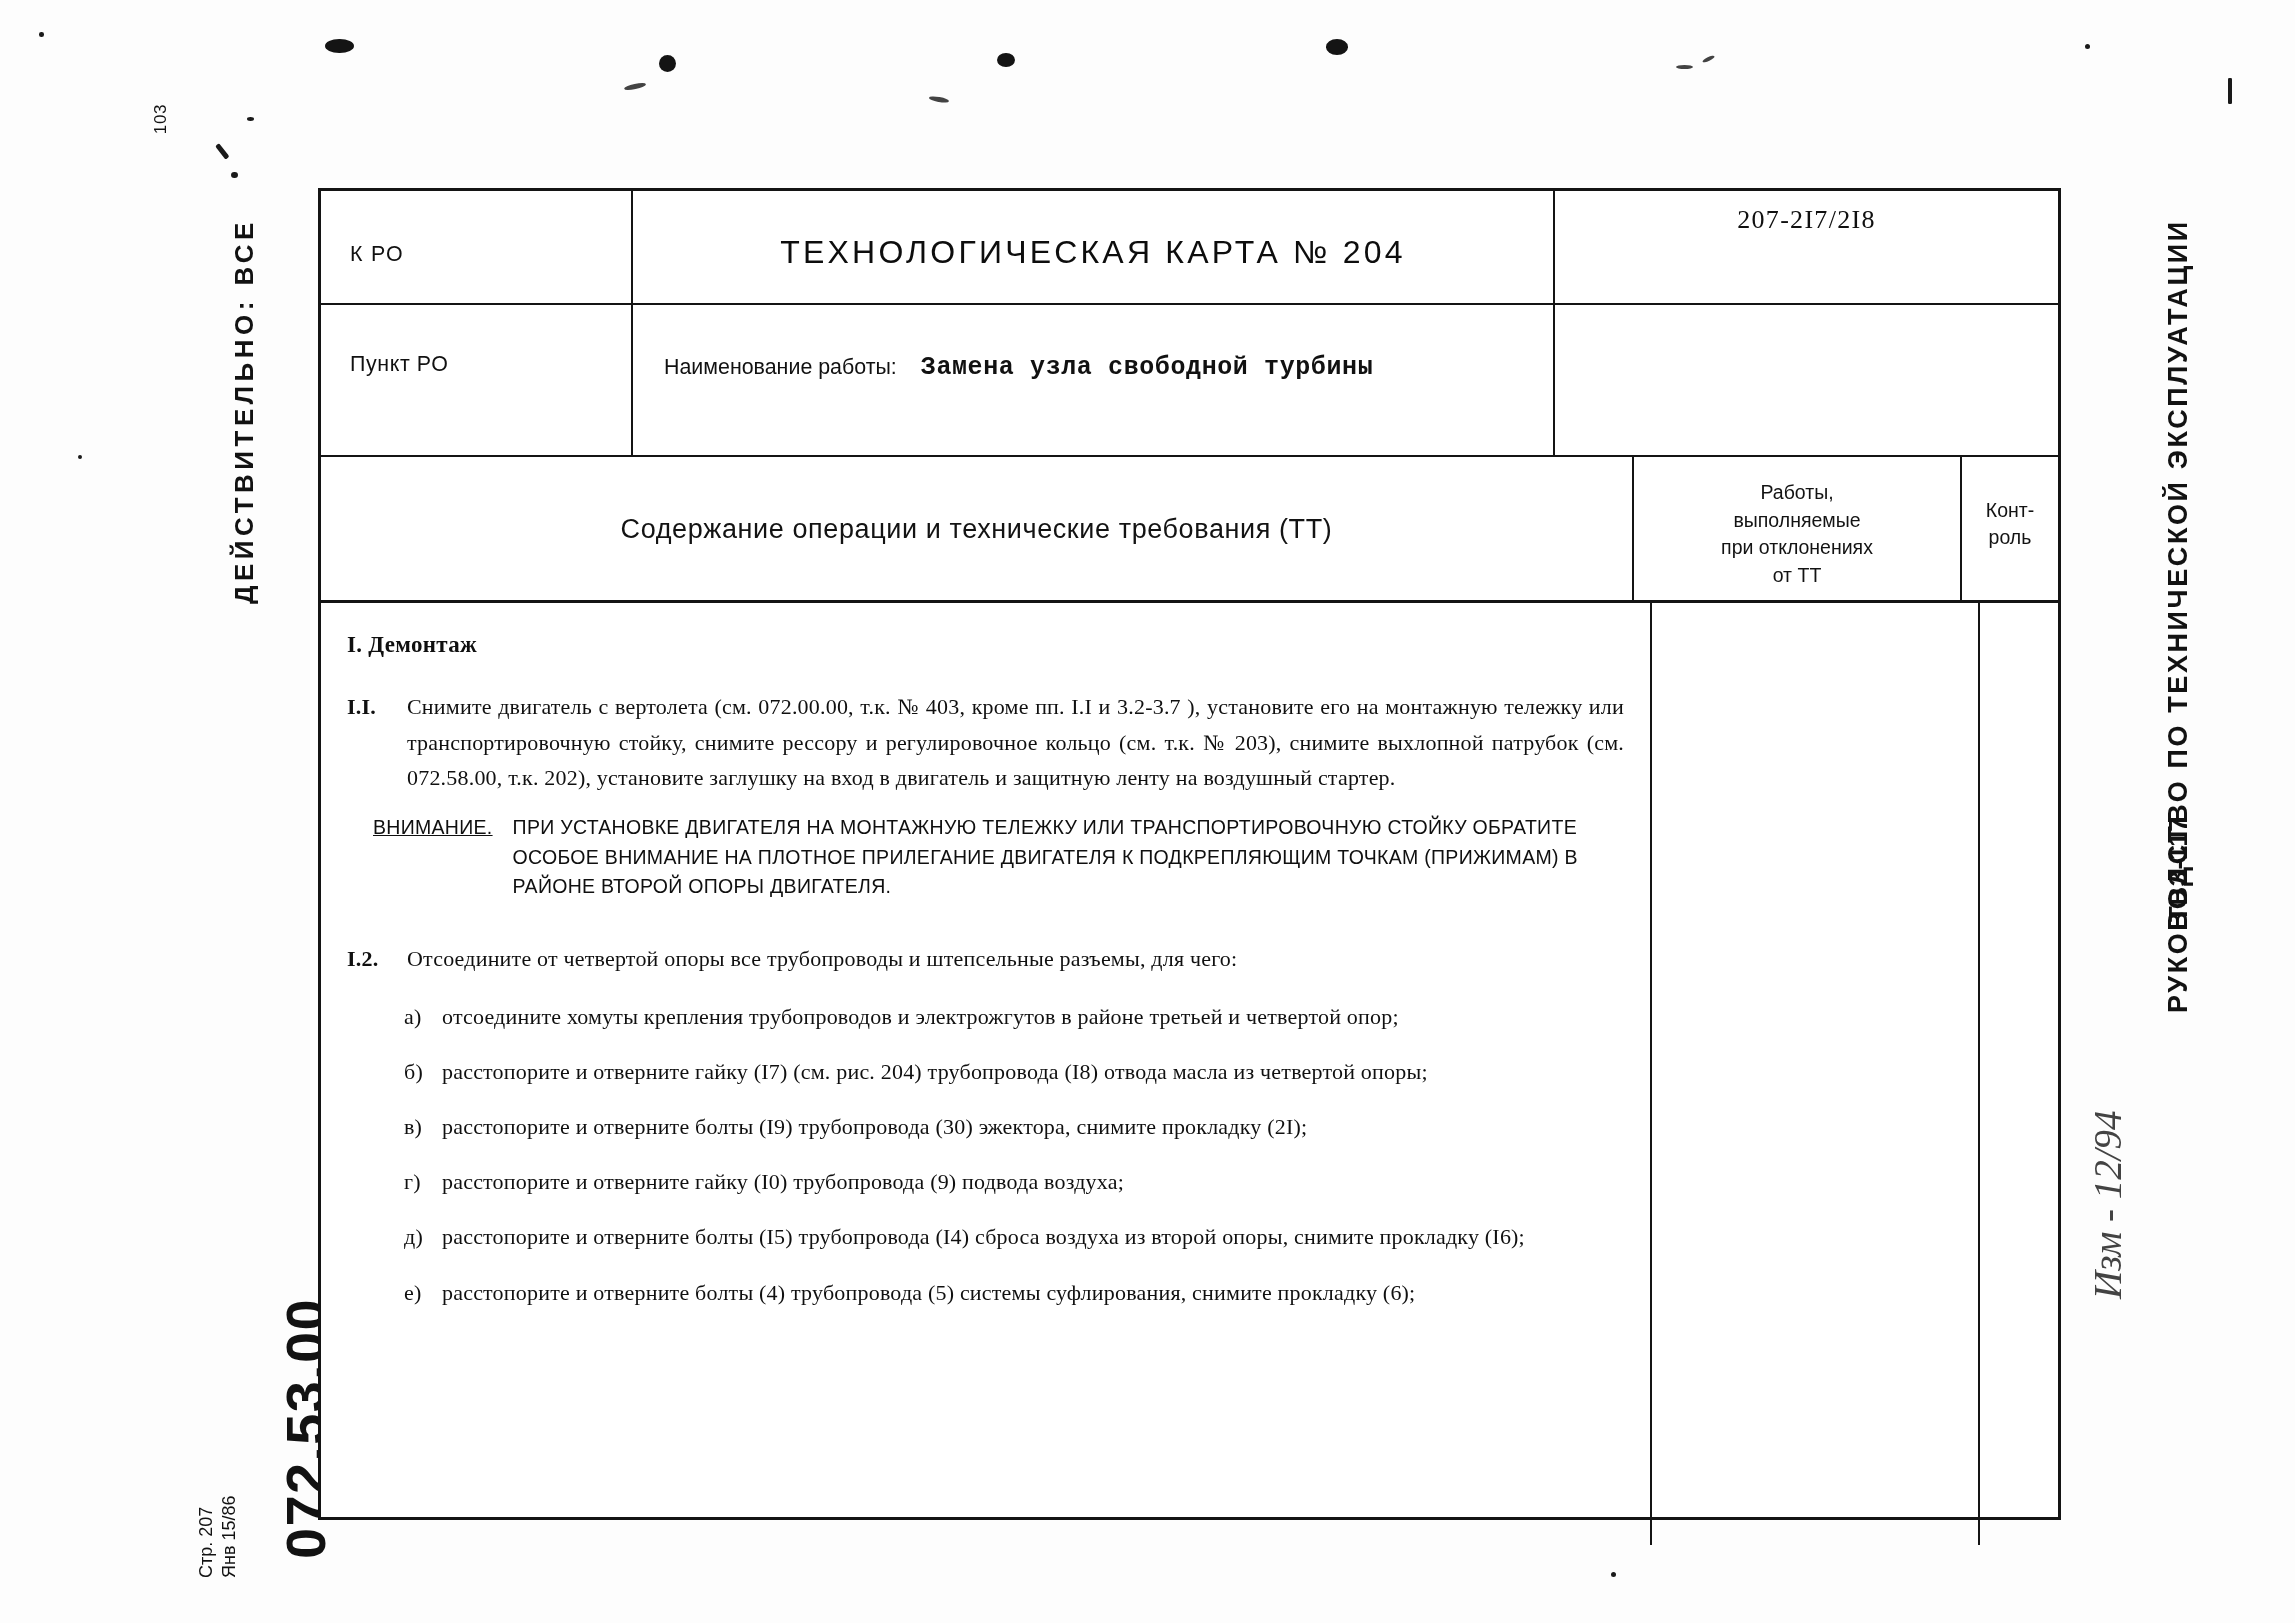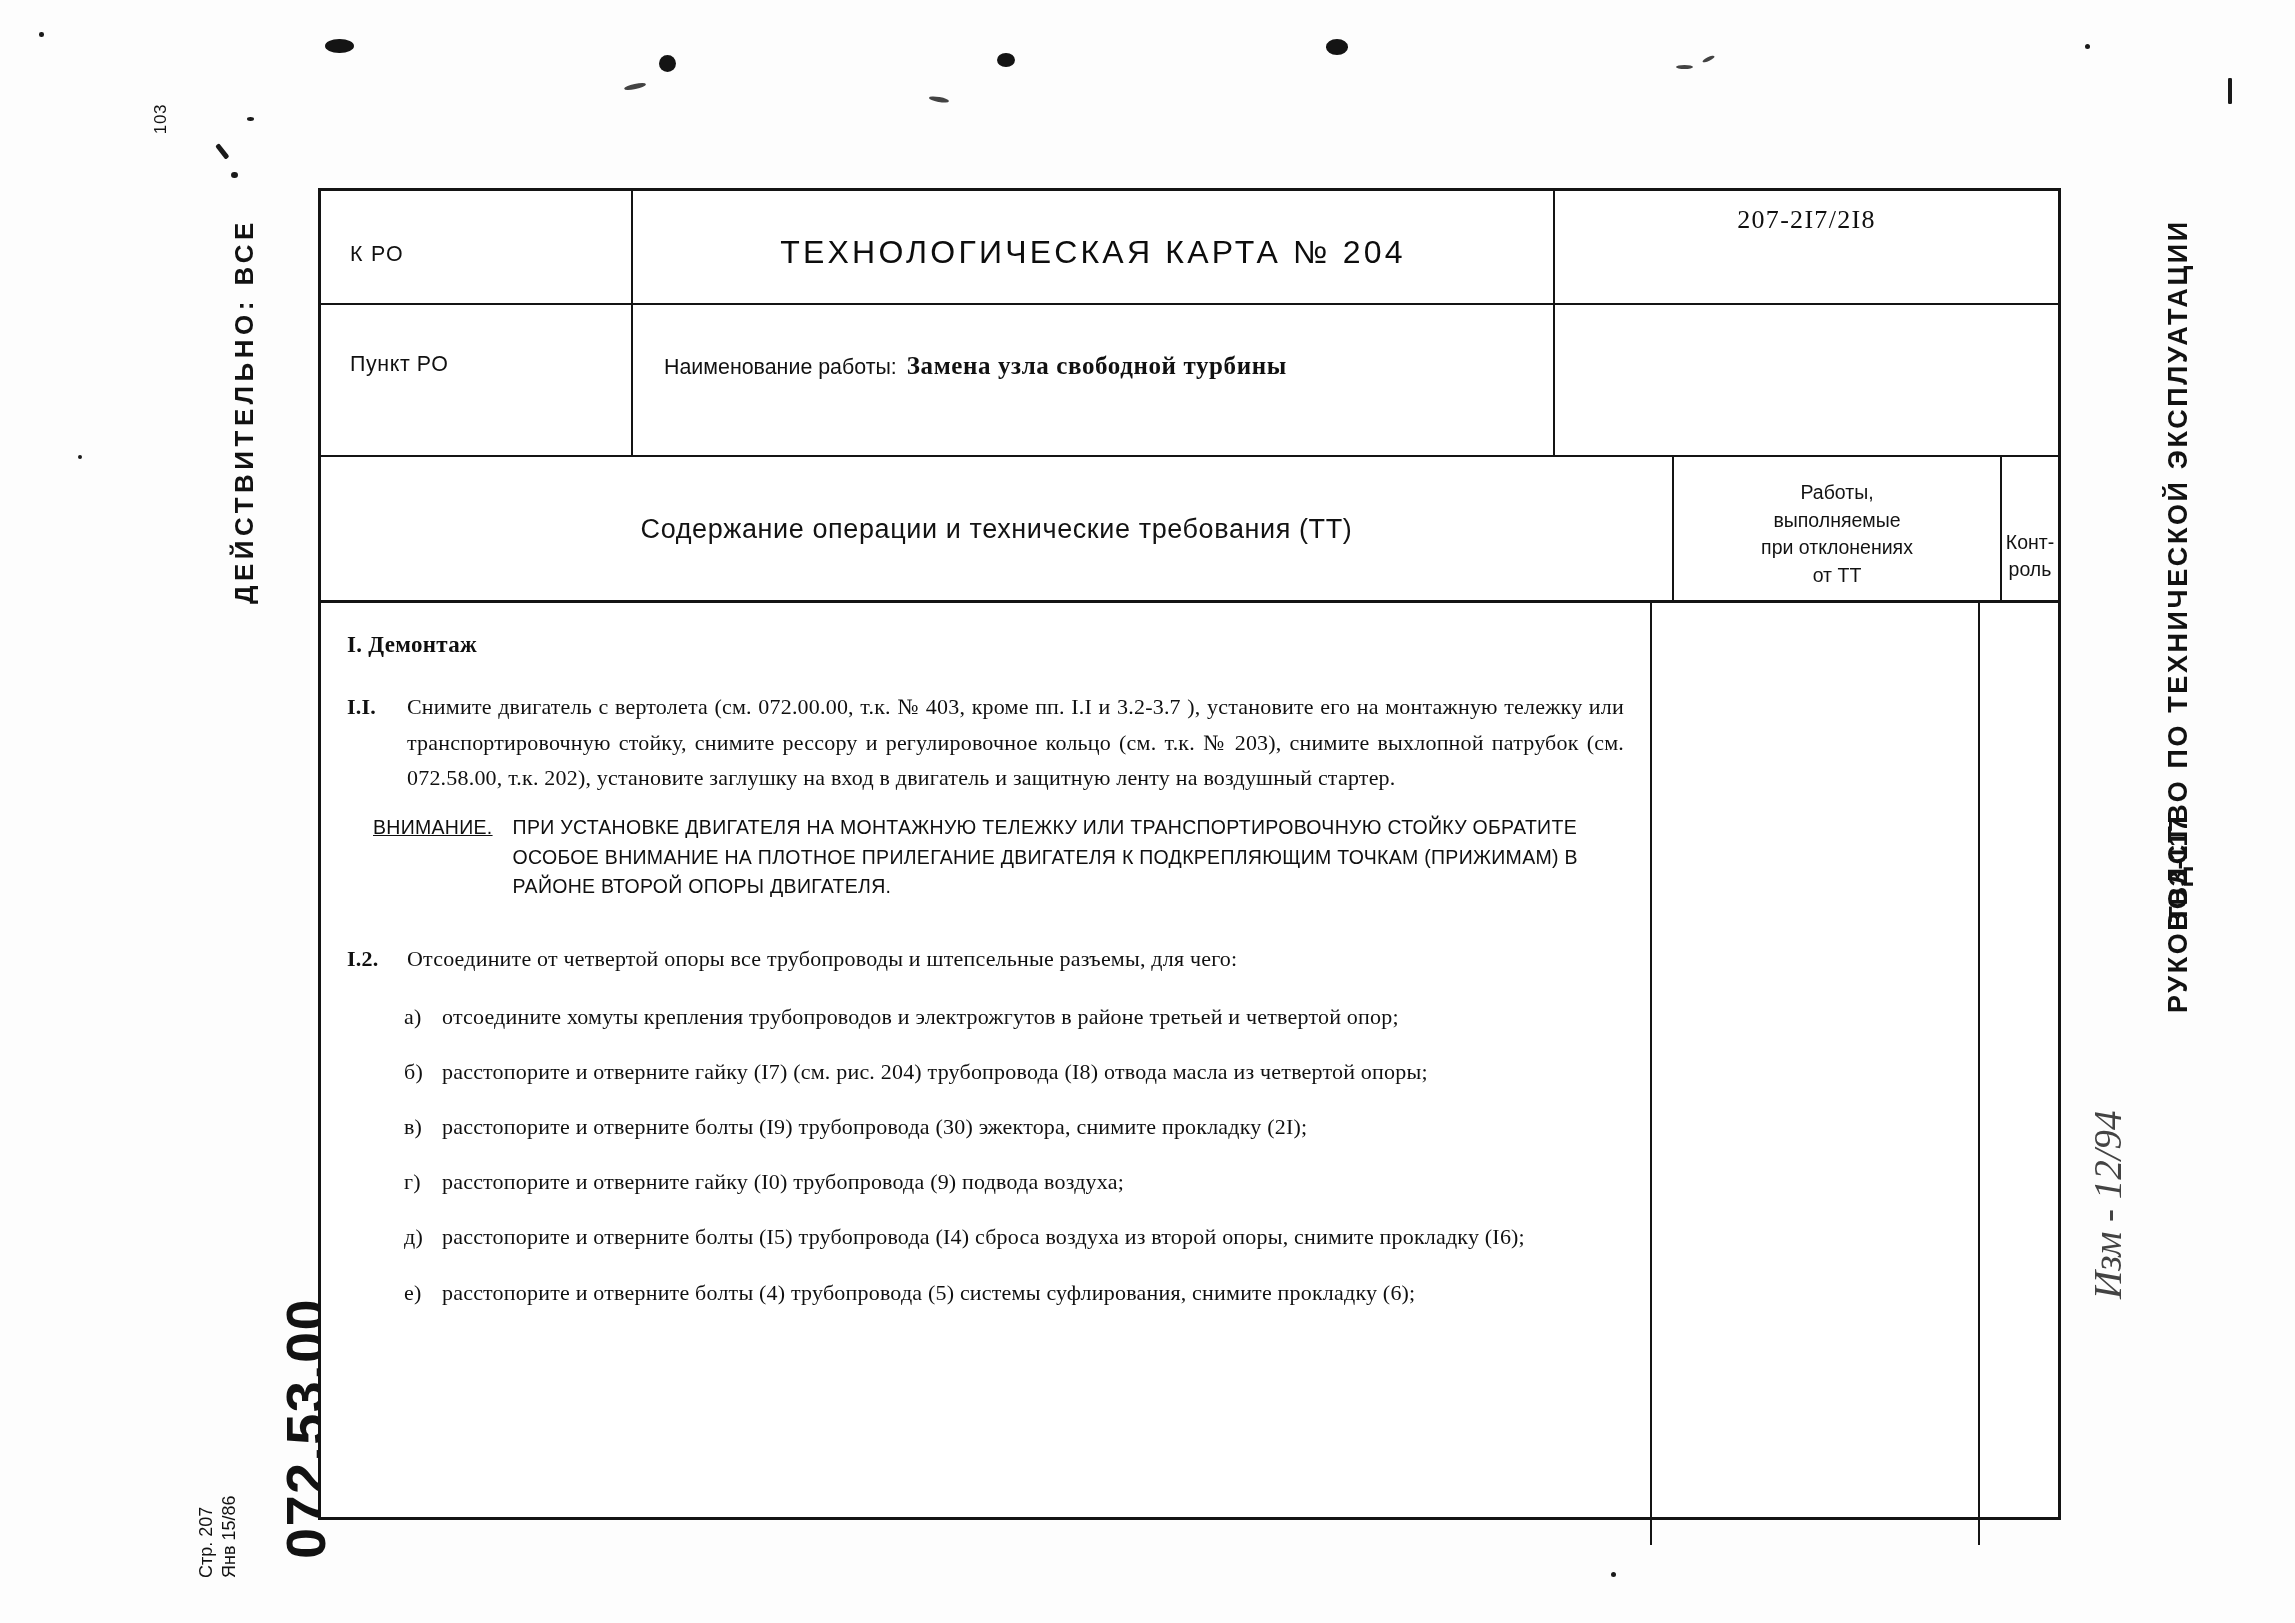--- a/index.html
+++ b/index.html
@@ -131,23 +131,23 @@
     font-size:26px;letter-spacing:1.3px;color:#101010;
     padding-top:14.3px;
   }
   .workname{
     padding:47px 0 0 31px;
     font-size:24px;color:#111;
     font-family:"Liberation Sans",sans-serif;
   }
   .workname .lbl{font-size:21.4px;margin-top:32px;}
   .workname .val{
-    font-family:Liberation Serif, serif;
+    font-family:Liberation Mono, monospace;
     font-weight:700;font-size:25px;letter-spacing:0.6px;
-    margin-left:10px;
+    margin-left:24px;
   }
   .colhead-main{
     text-align:center;
     font-family:"Liberation Sans",sans-serif;
     font-size:27px;color:#131313;letter-spacing:0.6px;
     padding-top:57px;
   }
   .colhead-dev{
     text-align:center;
     font-family:"Liberation Sans",sans-serif;
@@ -262,21 +262,21 @@
         <div class="colhead-main">Содержание операции и технические требования (ТТ)</div>
       </div>
       <div class="cell" style="width:328px;border-right:2.6px solid #141414;">
         <div class="colhead-dev">
           <div>Работы,</div>
           <div>выполняемые</div>
           <div>при отклонениях</div>
           <div>от ТТ</div>
         </div>
       </div>
-      <div class="cell" style="width:56px;margin-top:32px;">
+      <div class="cell" style="width:96px;">
         <div class="colhead-ctrl">
           <div>Конт-</div>
           <div>роль</div>
         </div>
       </div>
     </div>
 
     <div class="row r4">
       <div class="cell" style="flex:1;border-right:2.6px solid #141414;">
         <div class="body-cell">

